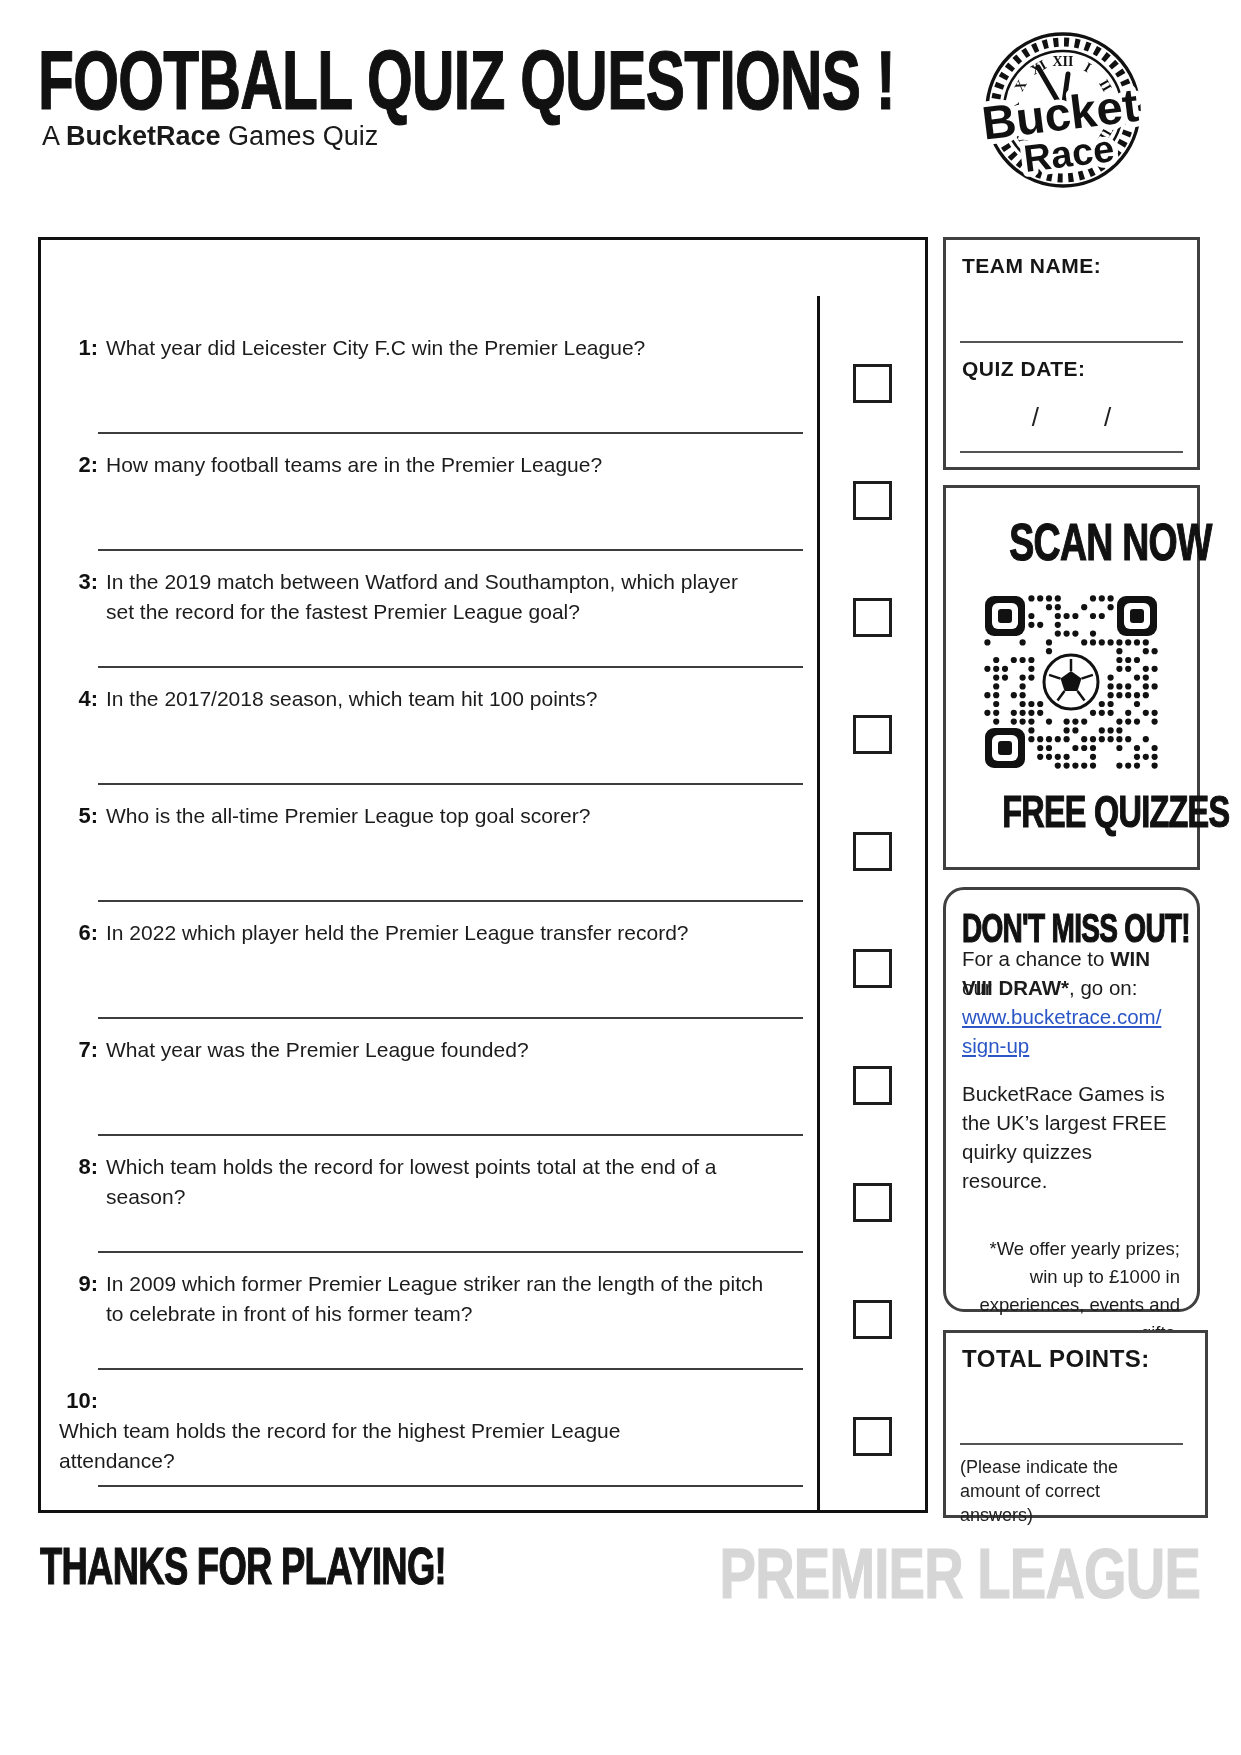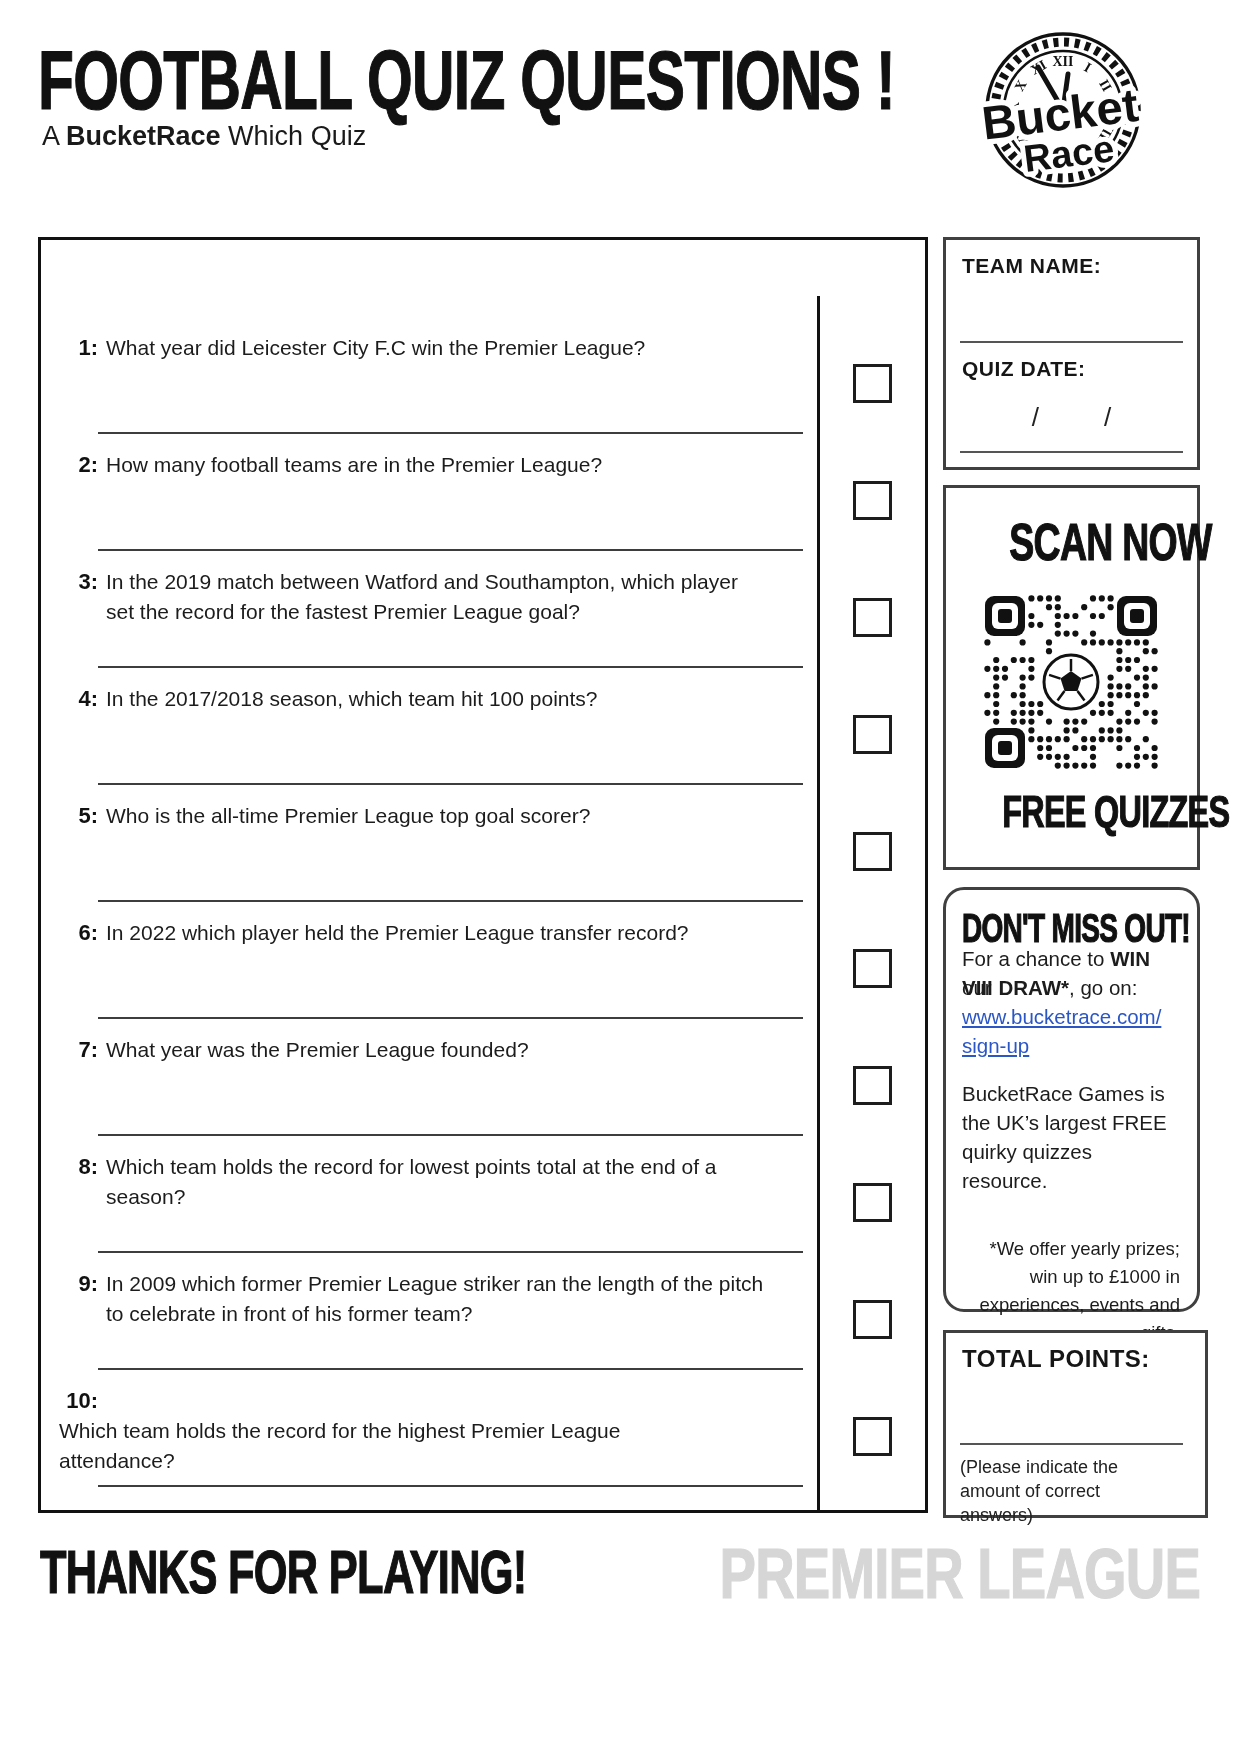--- a/index.html
+++ b/index.html
@@ -40,33 +40,33 @@
   .scan-t{position:absolute;left:0;width:100%;text-align:center;font-size:52px;padding-left:24px;}
   .free-t{position:absolute;left:12px;width:100%;text-align:center;font-size:45px;}
   .qr{position:absolute;left:37px;top:106px;}
   .miss-h{position:absolute;left:16px;top:16px;font-size:40px;letter-spacing:-.5px;}
   .mline{position:absolute;left:16px;width:218px;font-size:20.5px;line-height:29px;color:#1c1c1c;}
   .mlink{color:#2a56c6;text-decoration:underline;cursor:pointer;}
   .mnote{font-size:18.5px;line-height:28px;}
   .tp-note{position:absolute;left:14px;top:122px;width:218px;font-size:18px;line-height:24px;color:#222;}
 
   
-  .thanks{position:absolute;left:40px;top:1536px;font-size:62px;}
+  .thanks{position:absolute;left:40px;top:1536px;font-size:52px;}
   .watermark{position:absolute;right:41px;top:1534px;font-size:70px;color:#d6d6d6;
              -webkit-text-stroke:1.2px #d6d6d6;letter-spacing:1px;}
 </style>
 </head>
 <body>
 
 <div class="page">
 
   <div class="title">
     <span class="cond sxL">FOOTBALL QUIZ QUESTIONS !</span>
   </div>
-  <div class="subtitle"><span>A </span><b>BucketRace</b><span> Which Quiz</span></div>
+  <div class="subtitle"><span>A </span><b>BucketRace</b><span> Games Quiz</span></div>
 
   <svg class="logo" width="198" height="174" viewBox="0 0 198 174">
     <circle cx="102" cy="88" r="76" fill="#fff" stroke="#111" stroke-width="3.5"></circle>
     <circle cx="102" cy="88" r="68" fill="none" stroke="#111" stroke-width="9" stroke-dasharray="5 5.7"></circle>
     <circle cx="102" cy="88" r="59" fill="none" stroke="#111" stroke-width="2.5"></circle>
     <g id="numerals">
         <text x="102" y="39" transform="rotate(0 102 39)" text-anchor="middle" dominant-baseline="central" font-size="14" font-weight="bold" font-family="Liberation Serif, serif" fill="#111">XII</text>
         <text x="126.5" y="45.5647552145625" transform="rotate(30 126.5 45.5647552145625)" text-anchor="middle" dominant-baseline="central" font-size="14" font-weight="bold" font-family="Liberation Serif, serif" fill="#111">I</text>
         <text x="144.43524478543748" y="63.49999999999999" transform="rotate(60 144.43524478543748 63.49999999999999)" text-anchor="middle" dominant-baseline="central" font-size="14" font-weight="bold" font-family="Liberation Serif, serif" fill="#111">II</text>
         <text x="151" y="88" transform="rotate(90 151 88)" text-anchor="middle" dominant-baseline="central" font-size="14" font-weight="bold" font-family="Liberation Serif, serif" fill="#111">III</text>

